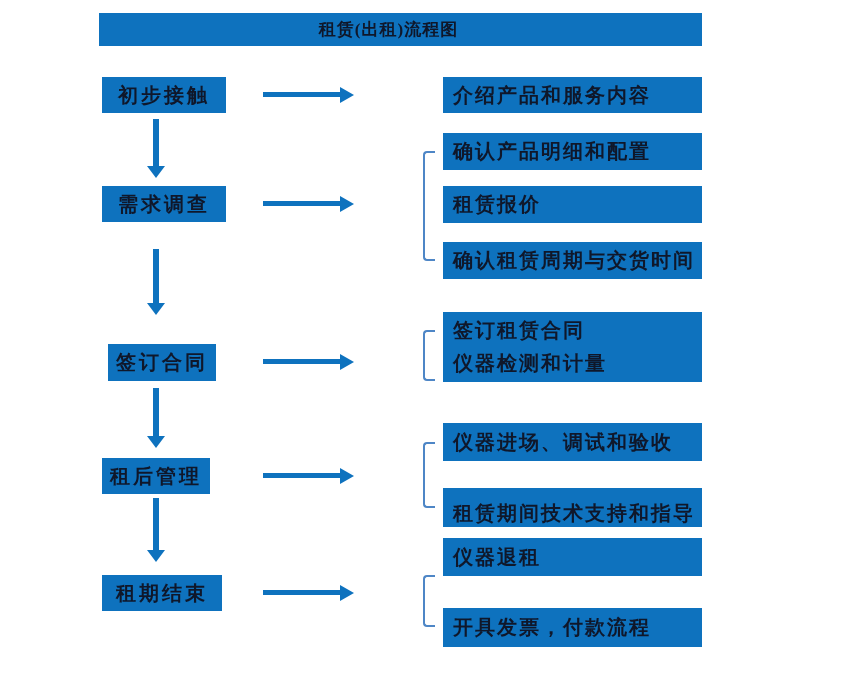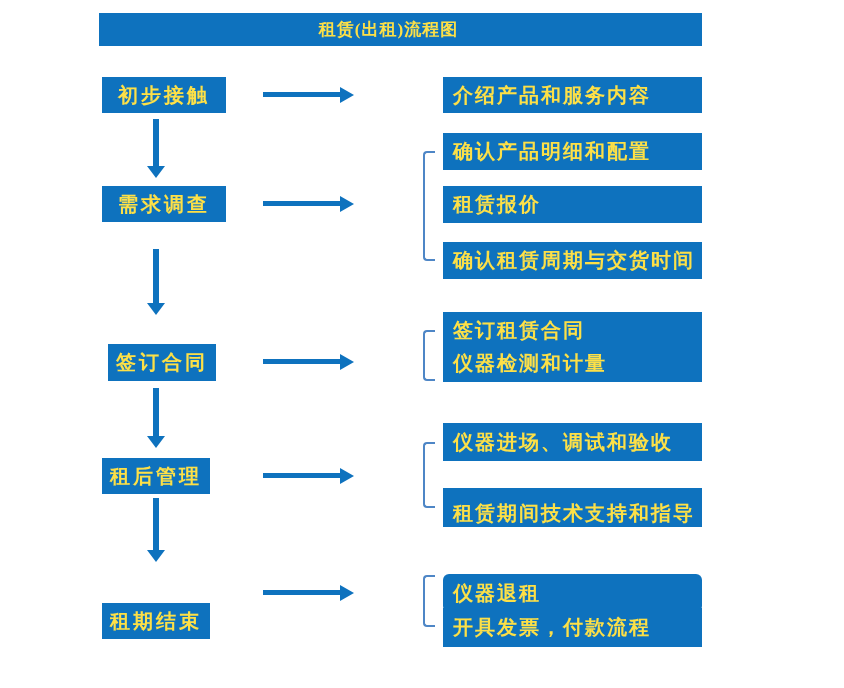--- a/index.html
+++ b/index.html
@@ -6,21 +6,21 @@
   .canvas{
     position:relative;
     width:844px;height:688px;
     background:#fff;
     font-family:"Liberation Serif","DejaVu Serif",serif;
     overflow:hidden;
   }
   .blue-box{
     position:absolute;
     background:#0E72BE;
-    color:#fde047;
+    color:#0f172a;
     font-weight:bold;
     display:flex;
     align-items:center;
     box-sizing:border-box;
   }
   .title-bar{
     left:99px;top:13px;width:603px;height:33px;
     justify-content:center;
     font-size:17px;
     letter-spacing:1px;
@@ -79,21 +79,21 @@
   </div>
   <div class="blue-box step-box" style="left:102px;top:186px;width:124px;height:36px;">
     <span>需求调查</span>
   </div>
   <div class="blue-box step-box" style="left:108px;top:344px;width:108px;height:37px;">
     <span>签订合同</span>
   </div>
   <div class="blue-box step-box" style="left:102px;top:458px;width:108px;height:36px;">
     <span>租后管理</span>
   </div>
-  <div class="blue-box step-box" style="left:102px;top:575px;width:108px;height:36px;margin-top:28px;">
+  <div class="blue-box step-box" style="left:102px;top:575px;width:120px;height:36px;">
     <span>租期结束</span>
   </div>
 
   <div class="blue-box detail-box" style="top:77px;height:36px;">
     <span>介绍产品和服务内容</span>
   </div>
   <div class="blue-box detail-box" style="top:133px;height:37px;">
     <span>确认产品明细和配置</span>
   </div>
   <div class="blue-box detail-box" style="top:186px;height:37px;">
@@ -107,21 +107,21 @@
   </div>
   <div class="blue-box detail-box" style="top:344px;height:38px;">
     <span>仪器检测和计量</span>
   </div>
   <div class="blue-box detail-box" style="top:423px;height:38px;">
     <span>仪器进场、调试和验收</span>
   </div>
   <div class="blue-box detail-box" style="top:488px;height:39px;align-items:flex-end;">
     <span>租赁期间技术支持和指导</span>
   </div>
-  <div class="blue-box detail-box" style="top:574px;height:38px;border-radius:6px;">
+  <div class="blue-box detail-box" style="top:538px;height:38px;">
     <span>仪器退租</span>
   </div>
   <div class="blue-box detail-box" style="top:608px;height:39px;">
     <span>开具发票，付款流程</span>
   </div>
 
   <div class="h-arrow" style="top:87px;">
     <div class="shaft"></div>
       <div class="head"></div>
   </div>

